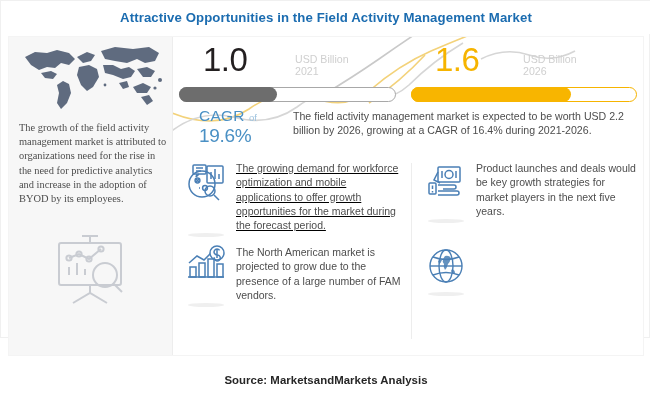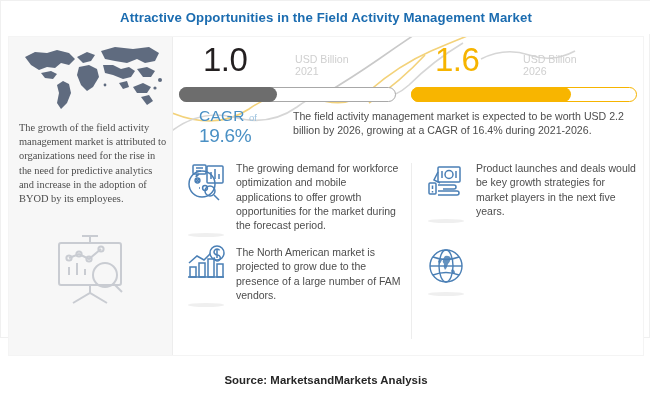--- a/index.html
+++ b/index.html
@@ -92,21 +92,21 @@
   
   #points { position:absolute; left:0; top:122px; width:470px; height:190px; }
   #col-divider { position:absolute; left:238px; top:4px; width:1px; height:176px; background:#ededed; }
   .point { position:absolute; display:flex; gap:9px; }
   .point-icon-wrap { width:42px; flex:0 0 42px; position:relative; }
   .point-icon-wrap .shadow {
     position:absolute; left:3px; bottom:-5px; width:36px; height:4px;
     background:#efefef; border-radius:50%;
   }
   .point-text { font-size:10.5px; line-height:14.3px; color:#4d4d4d; }
-  #point-1 { left:12px; top:2px;  width:216px; }
+  #point-1 { left:12px; top:2px;  width:216px;text-decoration:underline; }
   #point-2 { left:12px; top:86px; width:216px; }
   #point-3 { left:252px; top:2px;  width:212px; }
   #point-4 { left:252px; top:86px; width:212px; }
 
   
   #footer {
     position:absolute; left:0; top:360px; width:650px; height:38px;
     display:flex; align-items:center; justify-content:center;
   }
   #source-text { font-size:11.4px; color:#262626; font-weight:bold; letter-spacing:.05px; }

